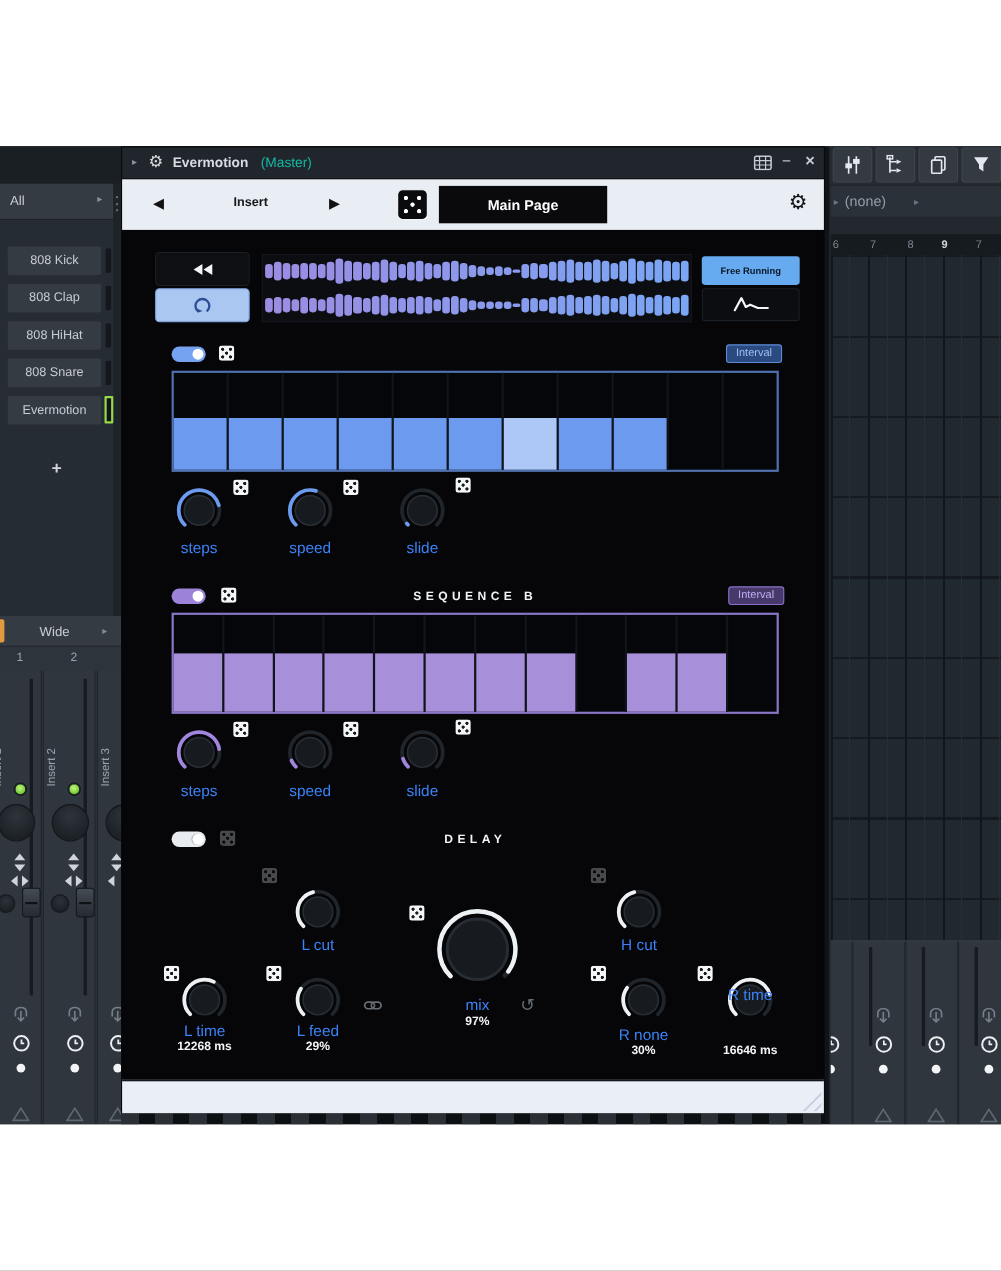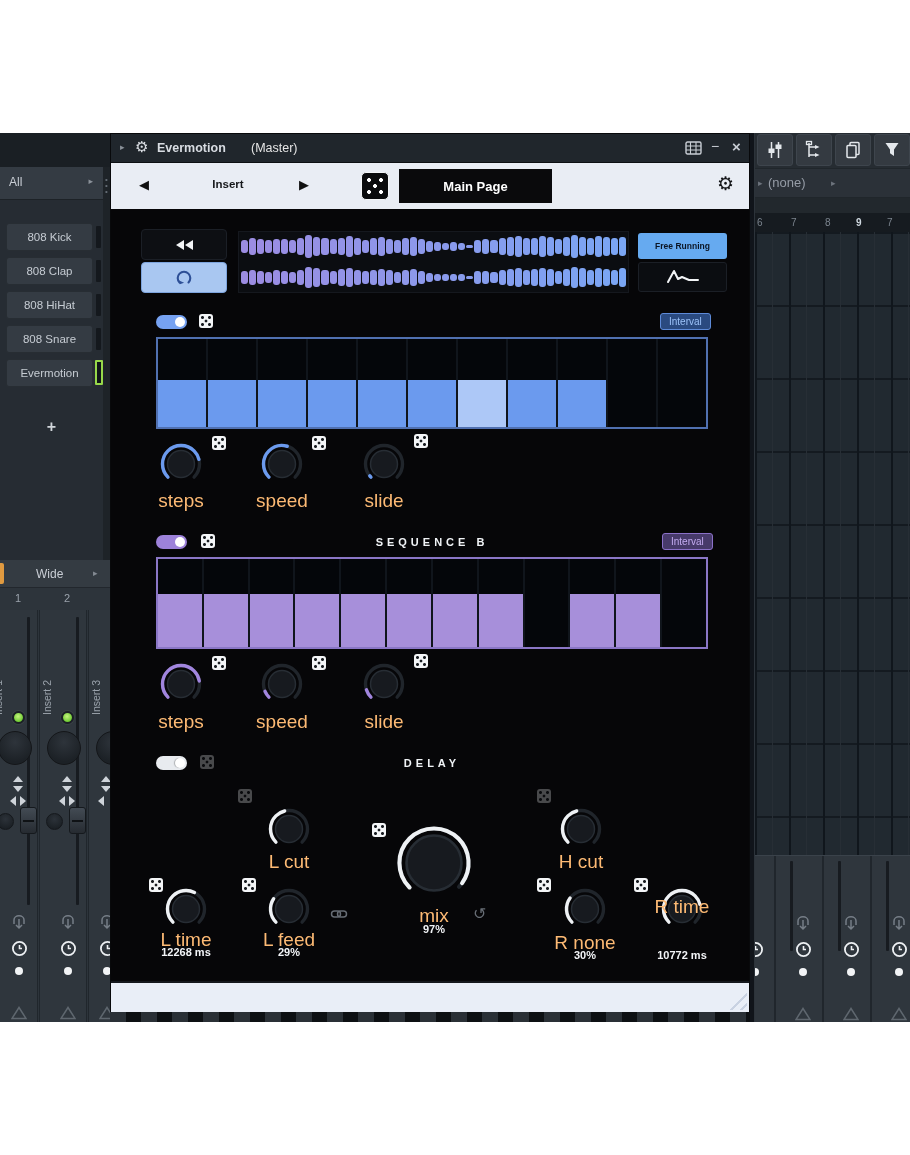--- a/index.html
+++ b/index.html
@@ -41,21 +41,21 @@
   .fhandle{position:absolute;width:17px;height:27px;border-radius:3px;background:linear-gradient(#434b54,#262b31);border:1px solid #15191d;}
   .fhandle::after{content:"";position:absolute;left:2px;right:2px;top:12px;height:2px;background:#0f1215;}
   .micon{position:absolute;}
   .dot{position:absolute;width:8px;height:8px;border-radius:50%;background:#f2f4f6;}
   
   .win{position:absolute;left:110px;top:133px;width:640px;height:879px;background:#060608;border:1px solid #08090b;}
   .tbar{position:absolute;left:0;top:0;width:638px;height:29px;background:#20262c;border-bottom:1px solid #0c0f12;}
   .tbar .carr{position:absolute;left:9px;top:8px;font-size:9px;color:#8b929a;}
   .tbar .logo{position:absolute;left:24px;top:4px;font-size:15px;color:#d9dde2;}
   .tbar .ttl{position:absolute;left:46px;top:7px;font-size:12.5px;font-weight:bold;color:#d8dce2;}
-  .tbar .sub{position:absolute;left:140px;top:7px;font-size:12.5px;color:#e5e5e5;}
+  .tbar .sub{position:absolute;left:126px;top:7px;font-size:12.5px;color:#14b8a6;}
   .tbar .kb{position:absolute;left:574px;top:7px;}
   .tbar .mini{position:absolute;left:600px;top:4px;font-size:14px;color:#c8cdd4;}
   .tbar .clo{position:absolute;left:621px;top:4px;font-size:15px;font-weight:bold;color:#c8cdd4;}
   .ptool{position:absolute;left:0;top:29px;width:638px;height:46px;background:#e9edf4;}
   .ptool .prev{position:absolute;left:28px;top:14px;font-size:13px;color:#111;}
   .ptool .pname{position:absolute;left:60px;top:15px;width:114px;text-align:center;font-size:11.5px;font-weight:bold;color:#16181b;}
   .ptool .next{position:absolute;left:188px;top:14px;font-size:13px;color:#111;}
   .dice-big{position:absolute;left:250px;top:9px;width:28px;height:28px;background:#0a0b0d;border:1.5px solid #f4f6f8;border-radius:5px;
     background-image:radial-gradient(circle at 7px 7px,#fff 1.7px,rgba(0,0,0,0) 2.2px),radial-gradient(circle at 19px 7px,#fff 1.7px,rgba(0,0,0,0) 2.2px),radial-gradient(circle at 13px 13px,#fff 1.7px,rgba(0,0,0,0) 2.2px),radial-gradient(circle at 7px 19px,#fff 1.7px,rgba(0,0,0,0) 2.2px),radial-gradient(circle at 19px 19px,#fff 1.7px,rgba(0,0,0,0) 2.2px);}
   .btn-main{position:absolute;left:288px;top:6px;width:153px;height:34px;background:#0a0a0c;color:#fff;font-size:13px;font-weight:bold;display:flex;align-items:center;justify-content:center;}
@@ -86,21 +86,21 @@
   .stepgrid .cell:last-child{border-right:none;}
   .stepgrid .bar{width:100%;}
   .knob{position:absolute;width:44px;height:44px;}
   .knob svg{width:100%;height:100%;display:block;}
   .k-body{fill:#171a1f;stroke:#272d34;stroke-width:1.5;}
   .k-track{fill:none;stroke:#20252b;stroke-width:3.4;stroke-dasharray:75 100;stroke-linecap:round;}
   .k-val{fill:none;stroke-width:3.4;stroke-linecap:round;}
   .k-blue{stroke:#6b9aee;}.k-purple{stroke:#a185de;}.k-white{stroke:#eef1f4;}
   .knob.big{width:78px;height:78px;}
   .knob.big .k-val,.knob.big .k-track{stroke-width:2.3;}
-  .klabel{position:absolute;transform:translateX(-50%);font-size:19px;color:#fdba74;white-space:nowrap;}
+  .klabel{position:absolute;transform:translateX(-50%);font-size:14px;color:#3b82f6;white-space:nowrap;}
   .kval{position:absolute;transform:translateX(-50%);font-size:11px;font-weight:bold;color:#f2f4f7;white-space:nowrap;}
   .linkicon,.cycicon{position:absolute;color:#666c74;}
   .whitebar{position:absolute;left:0;top:847px;width:638px;height:31px;background:#e9eef7;border-top:2px solid #14171c;}
   .whitebar::after{content:"";position:absolute;right:2px;bottom:2px;width:22px;height:22px;background:repeating-linear-gradient(135deg,transparent 0 5px,#c9d2e2 5px 7px);clip-path:polygon(100% 0,100% 100%,0 100%);}
   
   .rp{position:absolute;left:755px;top:133px;width:155px;height:889px;background:#22282d;overflow:hidden;}
   .rp-toolbar{position:absolute;left:0;top:0;width:155px;height:35px;background:#262c32;}
   .rp-btn{position:absolute;top:1px;width:36px;height:32px;background:#343a41;border:1px solid #3e454d;border-radius:3px;display:flex;align-items:center;justify-content:center;}
   .rp-none{position:absolute;left:0;top:35px;width:155px;height:30px;background:#2b3138;border-top:1px solid #20262b;border-bottom:1px solid #20262b;}
   .rp-none .lbl{position:absolute;left:13px;top:6px;font-size:13px;color:#959ca6;}
@@ -608,21 +608,21 @@
     <div class="knob" style="left:549px;top:753px">
       <svg viewBox="0 0 44 44">
           <circle class="k-body" cx="22" cy="22" r="13.5"></circle>
           <g transform="rotate(135 22 22)">
             <circle class="k-track" cx="22" cy="22" r="18.5" pathLength="100"></circle>
             <circle class="k-val k-white" cx="22" cy="22" r="18.5" pathLength="100" stroke-dasharray="58.5 100"></circle>
           </g>
         </svg>
     </div>
     <span class="klabel" style="left:571px;top:762px">R time</span>
-    <span class="kval" style="left:571px;top:815px">10772 ms</span>
+    <span class="kval" style="left:571px;top:815px">16646 ms</span>
 
     <div class="whitebar"></div>
   </div>
 
   <div class="rp">
     <div class="rp-toolbar">
       <div class="rp-btn" style="left:2px">
         <svg width="20" height="20" viewBox="0 0 20 20">
             <path d="M6.5 2v16M13.5 2v16" stroke="#e4e8ec" stroke-width="1.5"></path>
             <rect x="3.5" y="8.5" width="6" height="4.5" fill="#e4e8ec"></rect>

